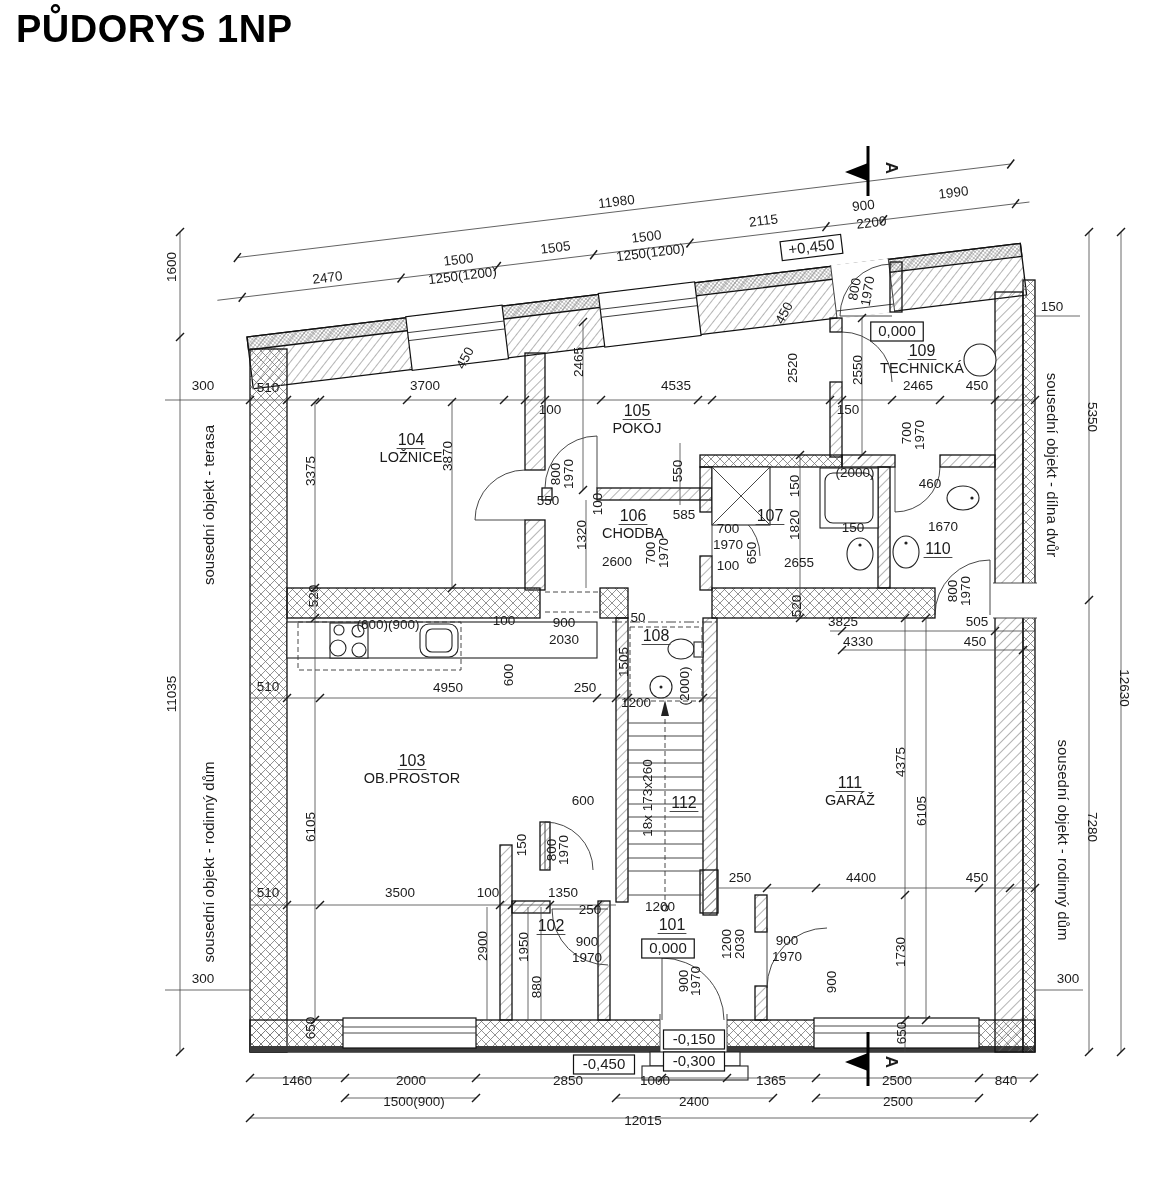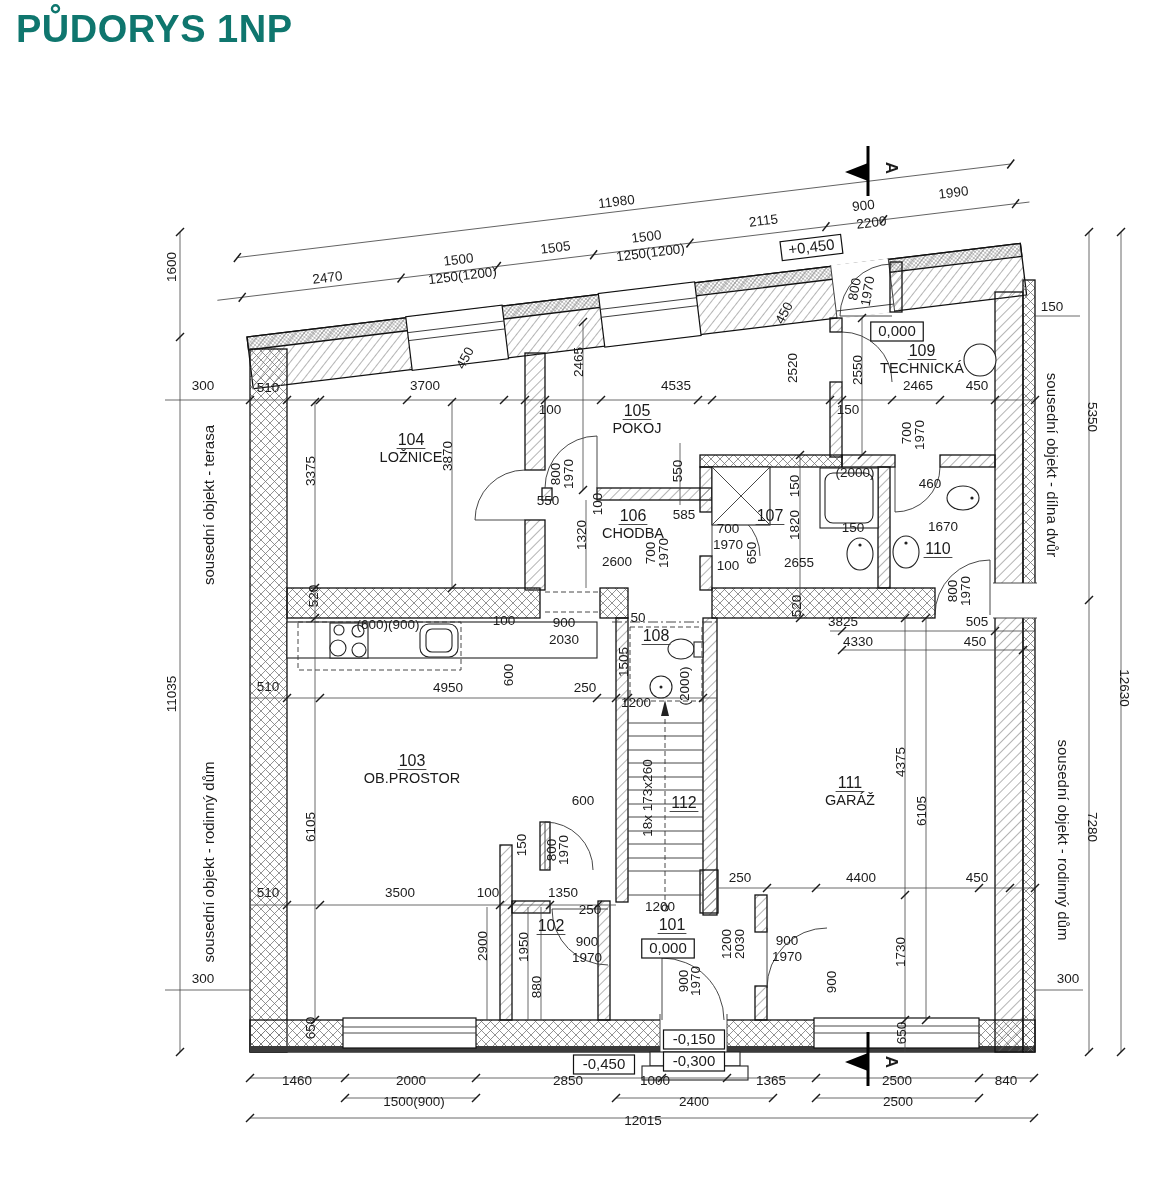--- a/index.html
+++ b/index.html
@@ -1,17 +1,17 @@
 <!DOCTYPE html>
 <html><head>
 <meta charset="utf-8">
 <style>
   html,body{margin:0;padding:0;background:#fff;}
   .page{position:relative;width:1158px;height:1200px;background:#fff;font-family:"Liberation Sans",sans-serif;overflow:hidden;}
-  .title{position:absolute;left:16px;top:8px;margin:0;font-size:38px;font-weight:600;letter-spacing:.5px;color:#0f766e;font-family:"Liberation Sans",sans-serif;}
+  .title{position:absolute;left:16px;top:8px;margin:0;font-size:38px;font-weight:600;letter-spacing:.5px;color:#000000;font-family:"Liberation Sans",sans-serif;}
   svg{position:absolute;left:0;top:0;}
   text{text-anchor:middle;fill:#1b1b1b;font-family:"Liberation Sans",sans-serif;}
   .dim{font-size:13.5px;}
   .ctx{font-size:15px;}
   .room-no{font-size:16px;}
   .room-name{font-size:14.5px;}
   .lvl{font-size:15px;}
   .section-letter{font-size:17px;font-weight:bold;}
   .lvl-box{fill:#fff;stroke:#111;stroke-width:1.2;}
   .wall{stroke:#111;stroke-width:1.3;}

